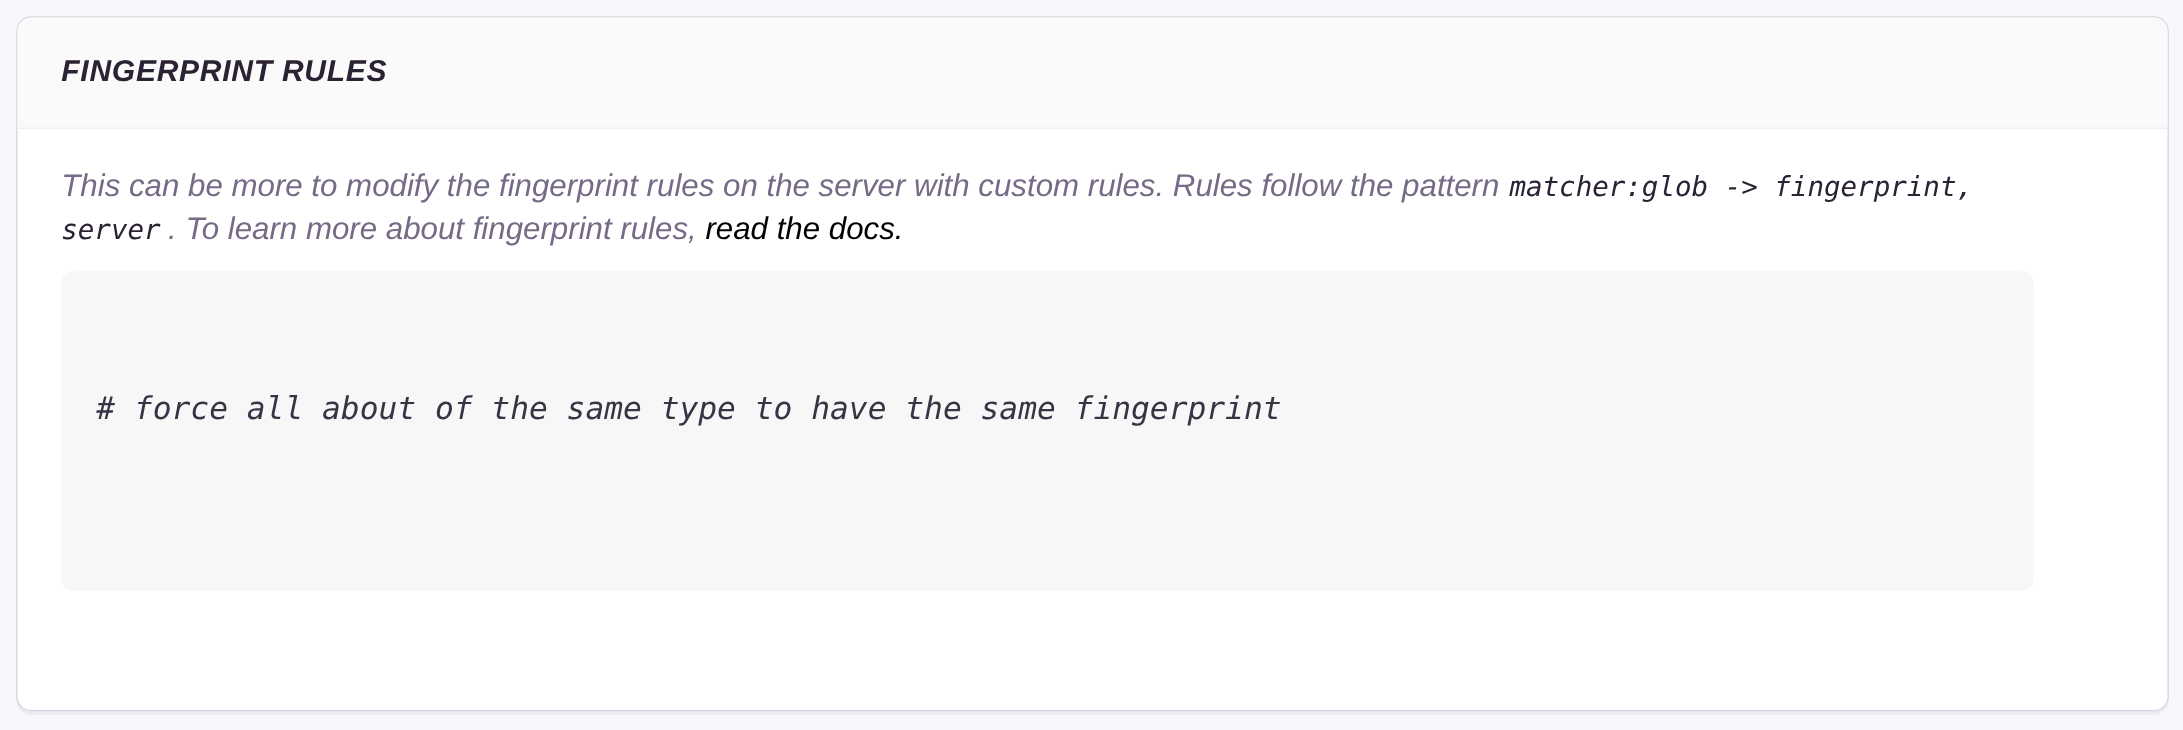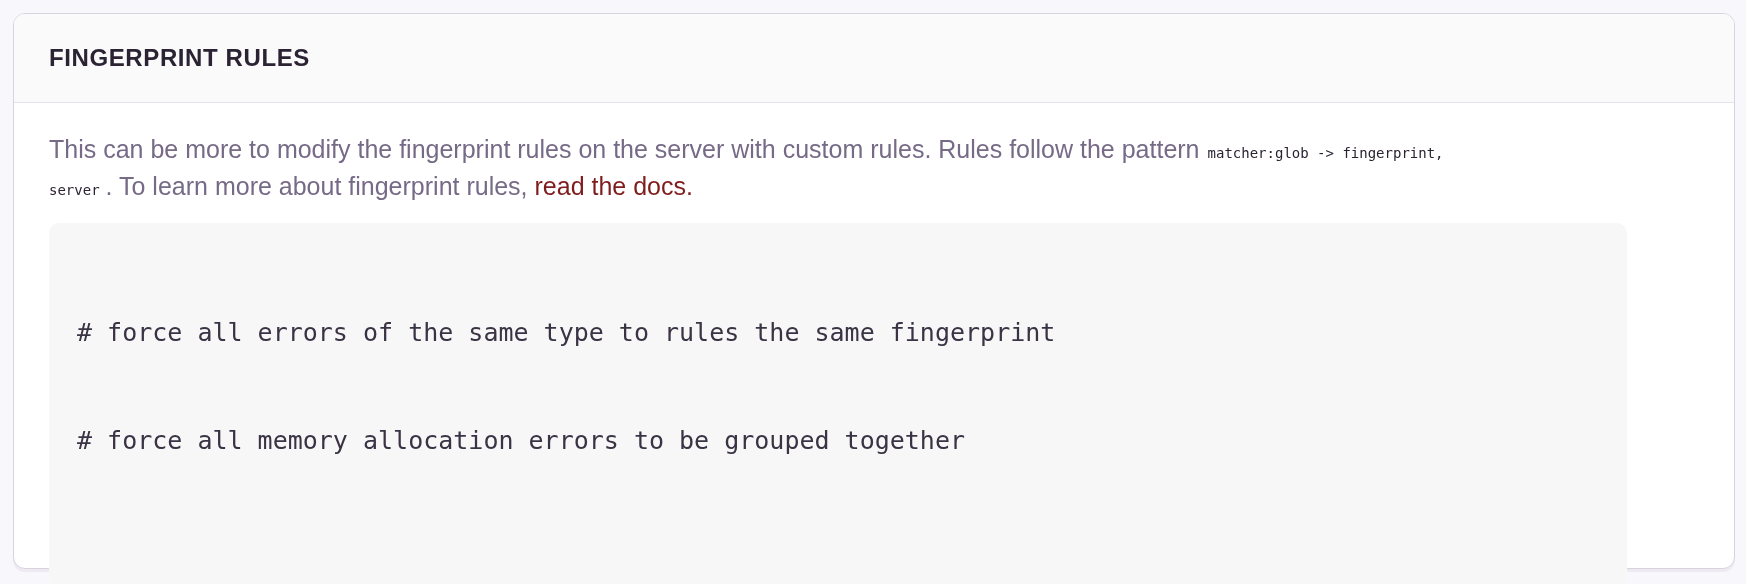--- a/index.html
+++ b/index.html
@@ -15,20 +15,21 @@
   .panel {
     position: absolute;
     left: 13px;
     top: 13px;
     width: 1722px;
     height: 556px;
     background: #ffffff;
     border: 1.5px solid #d8d3e0;
     border-radius: 12px;
     box-shadow: 0 3px 0 rgba(37, 11, 54, 0.05);
+    font-style: italic;
   }
 
   .panel-header {
     height: 89px;
     background: #fafafa;
     border-bottom: 1.5px solid #e5e2ea;
     border-radius: 11px 11px 0 0;
     display: flex;
     align-items: center;
     padding: 0 35px;
@@ -51,29 +52,29 @@
     font-size: 25px;
     line-height: 33px;
   }
 
   .desc-line {
     white-space: nowrap;
   }
 
   .inline-code {
     font-family: "DejaVu Sans Mono", monospace;
-    font-size: 14px;
+    font-size: 22px;
     color: #2b2233;
   }
 
   .inline-code.lead { margin-left: 8px; }
   .inline-code.trail { margin-right: 6px; }
 
   .docs-link {
-    color: #7f1d1d;
+    color: #000000;
     text-decoration: none;
     cursor: pointer;
   }
 
   .code-example {
     margin-top: 16px;
     margin-right: 72px;
     background: #f7f7f8;
     border-radius: 10px;
     padding: 20px 28px;
@@ -100,19 +101,18 @@
       <div class="desc-line">
         <span>This can be more to modify the fingerprint rules on the server with custom rules. Rules follow the pattern</span><code class="inline-code lead">matcher:glob -&gt; fingerprint,</code>
       </div>
       <div class="desc-line">
         <code class="inline-code trail">server</code><span>. To learn more about fingerprint rules,</span>
         <a class="docs-link">read the docs.</a>
       </div>
     </div>
 
     <div class="code-example">
-      <div># force all errors of the same type to rules the same fingerprint</div>
-      <div># force all memory allocation errors to be grouped together</div>
+      <div># force all about of the same type to have the same fingerprint</div>
       
     </div>
 
   </div>
 </div>
 
 </body></html>

